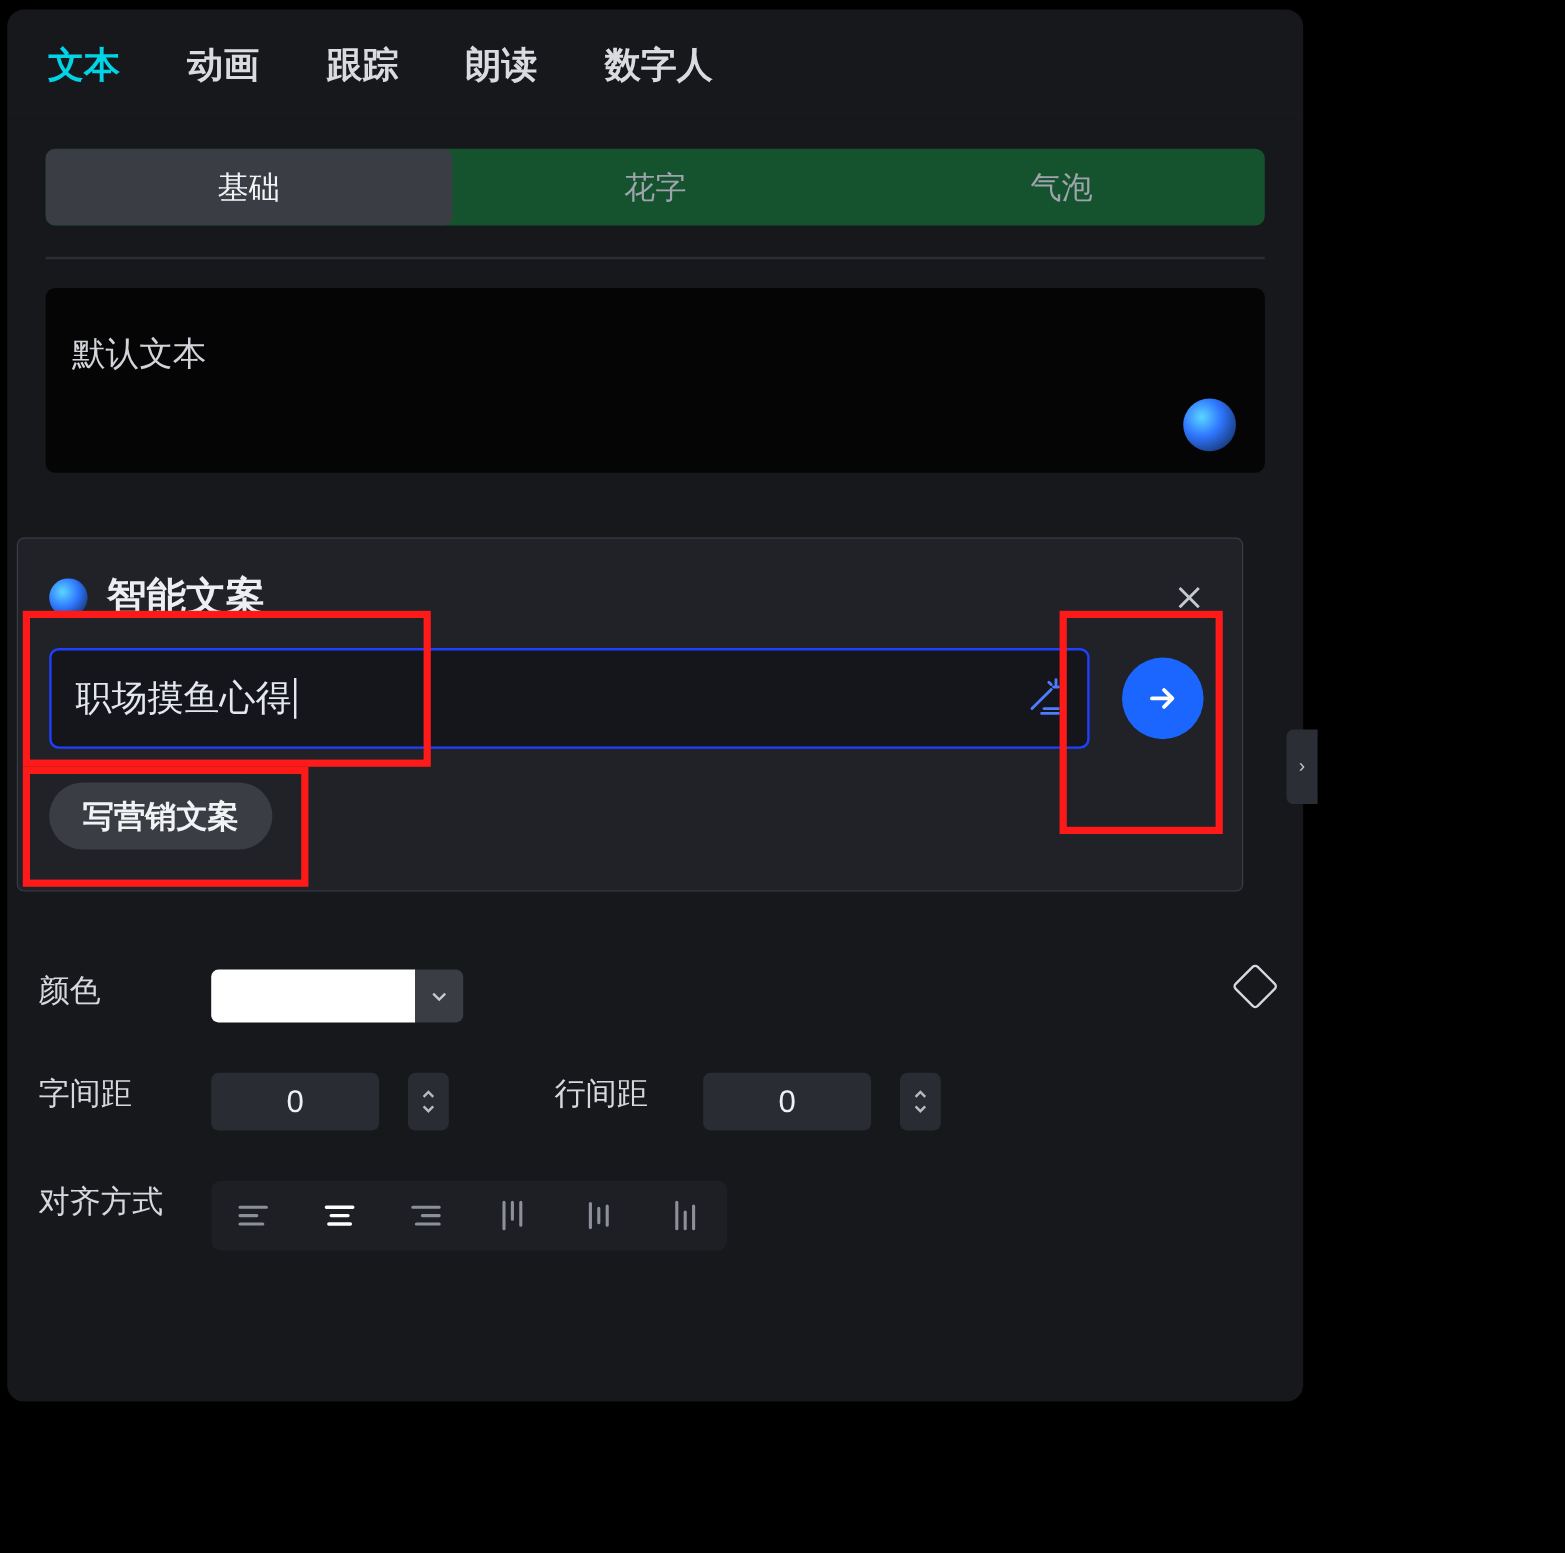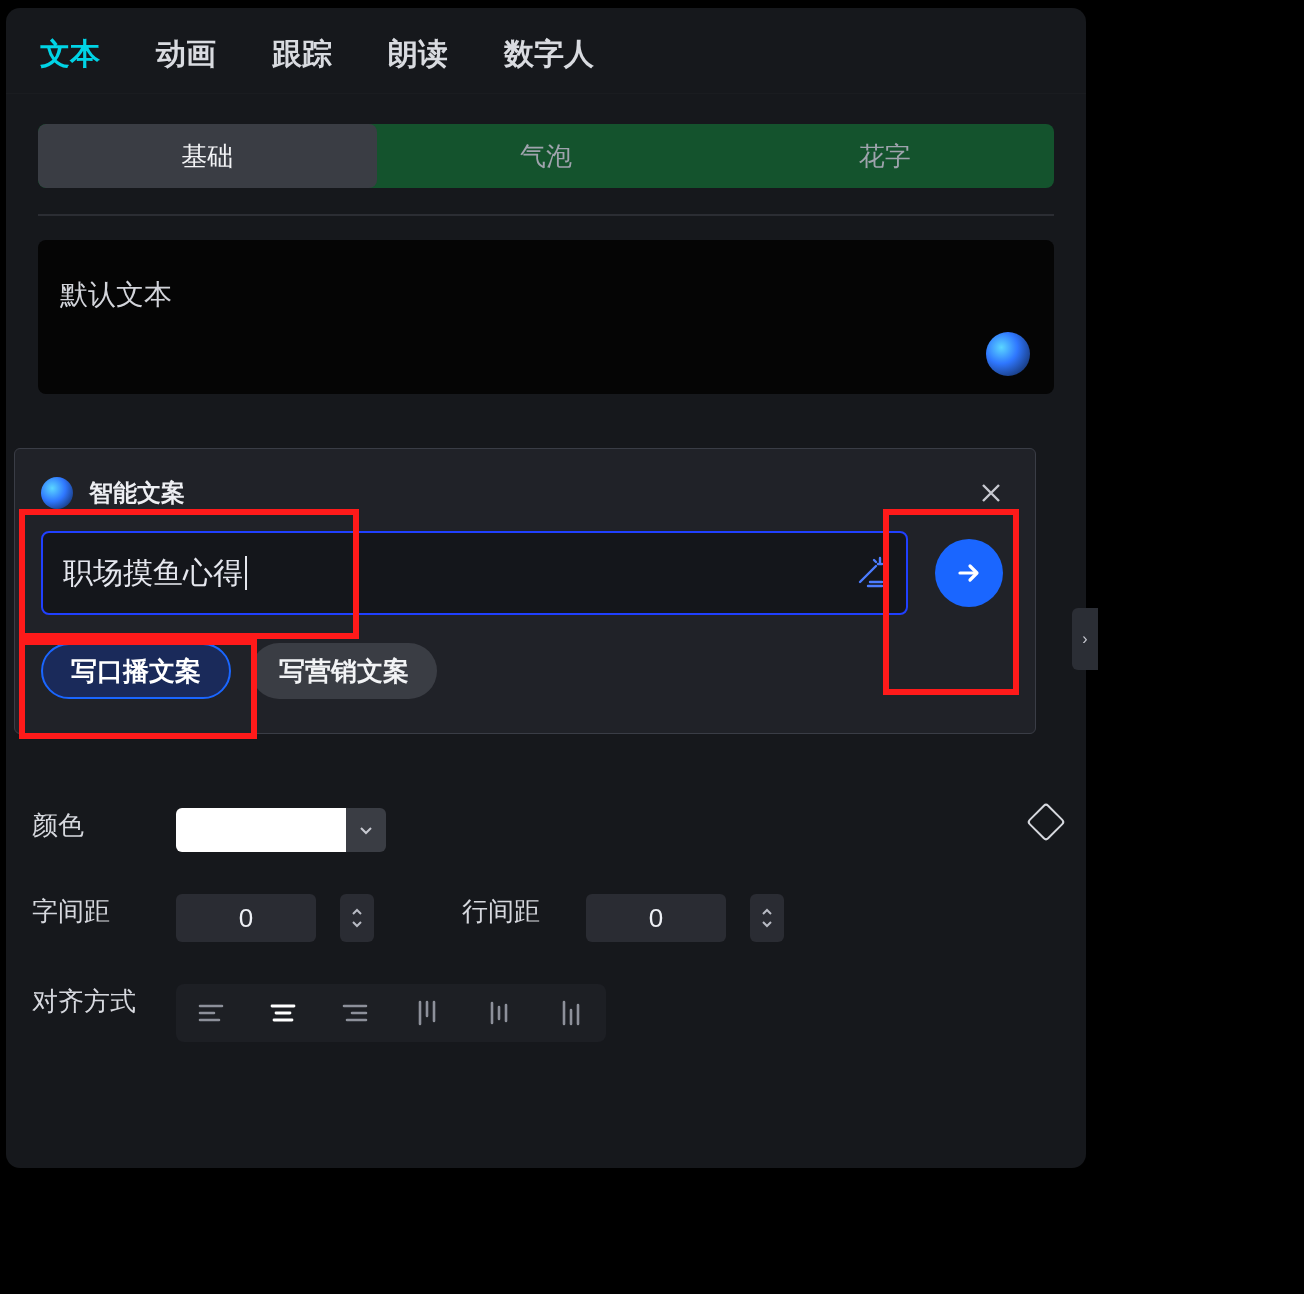--- a/index.html
+++ b/index.html
@@ -96,21 +96,21 @@
     display: flex;
     align-items: center;
     gap: 16px;
     margin-bottom: 20px;
   }
   .orb-small {
     width: 32px; height: 32px;
     border-radius: 50%;
     background: radial-gradient(circle at 35% 35%, #5bd6ff 0%, #2f77ff 45%, #0d1b3a 100%);
   }
-  .ai-title { font-size: 24px; color: #edeef2; font-weight: 600; }
+  .ai-title { font-size: 33px; color: #edeef2; font-weight: 600; }
   .close-x {
     margin-left: auto;
     color: #c7c9d1;
     font-size: 30px;
     cursor: pointer;
     width: 36px; height: 36px;
     display: flex; align-items: center; justify-content: center;
   }
   .ai-input-row {
     display: flex;
@@ -276,22 +276,22 @@
   <div class="top-tabs">
     <div class="top-tab active">文本</div>
     <div class="top-tab">动画</div>
     <div class="top-tab">跟踪</div>
     <div class="top-tab">朗读</div>
     <div class="top-tab">数字人</div>
   </div>
 
   <div class="pill-row">
     <div class="pill active">基础</div>
+    <div class="pill">花字</div>
     <div class="pill">气泡</div>
-    <div class="pill">花字</div>
   </div>
   <div class="divider"></div>
 
   <div class="text-area">
     <span>默认文本</span>
     <div class="orb"></div>
   </div>
 
   <div class="ai-panel">
     <div class="ai-header">
@@ -318,21 +318,20 @@
       </div>
       <div class="send-btn">
         <svg width="30" height="30" viewBox="0 0 30 30" fill="none" stroke="#fff" stroke-width="3.2" stroke-linecap="round" stroke-linejoin="round">
           <path d="M6 15 H22"></path>
             <path d="M16 8 L23 15 L16 22"></path>
         </svg>
       </div>
     </div>
 
     <div class="ai-chips">
-      <div class="chip active">写口播文案</div>
       <div class="chip inactive">写营销文案</div>
     </div>
 
     <div class="hl" style="left:4px; top:60px; width:340px; height:130px;"></div>
     <div class="hl" style="left:4px; top:190px; width:238px; height:100px;"></div>
     <div class="hl" style="left:868px; top:60px; width:136px; height:186px;"></div>
   </div>
 
   <div class="sliver">›</div>
 

